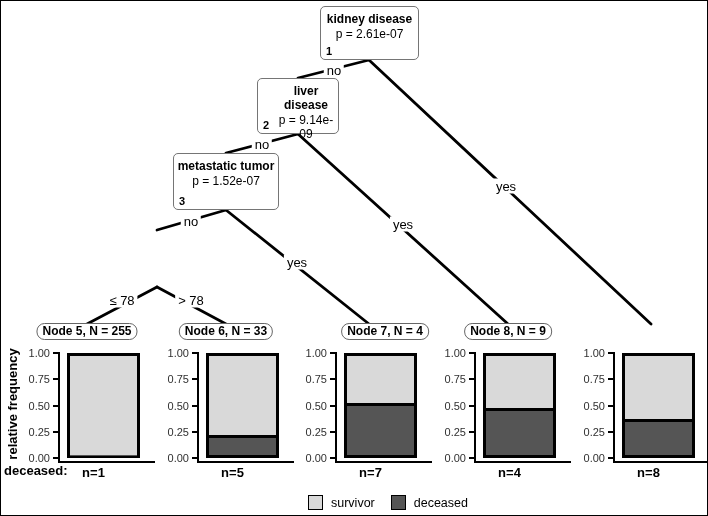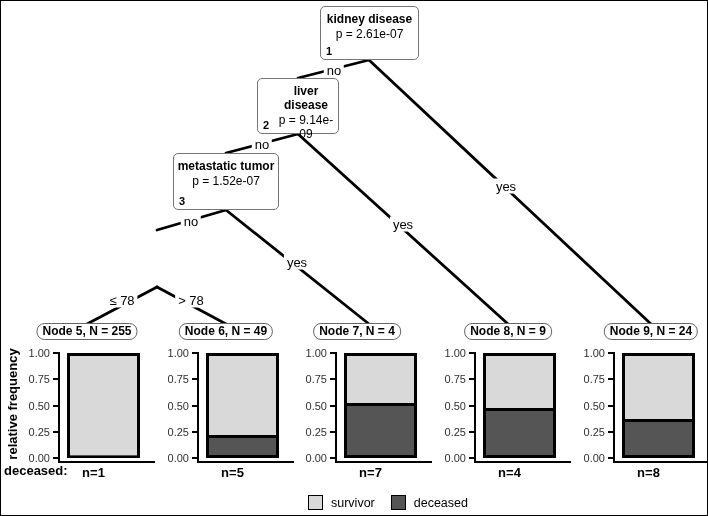--- a/index.html
+++ b/index.html
@@ -90,24 +90,23 @@
   <div class="edge-label" style="left:333px; top:69px;">no</div>
   <div class="edge-label" style="left:505px; top:185px;">yes</div>
   <div class="edge-label" style="left:261px; top:143px;">no</div>
   <div class="edge-label" style="left:402px; top:223px;">yes</div>
   <div class="edge-label" style="left:190px; top:220px;">no</div>
   <div class="edge-label" style="left:296px; top:261px;">yes</div>
   <div class="edge-label" style="left:121px; top:299px;">≤ 78</div>
   <div class="edge-label" style="left:190px; top:299px;">&gt; 78</div>
 
   <div class="terminal-header" style="left:86px;">Node 5, N = 255</div>
-  <div class="terminal-header" style="left:225px;">Node 6, N = 49</div>
-  <div class="terminal-header" style="left:356px;text-align:right;">Node 7, N = 4</div>
+  <div class="terminal-header" style="left:225px;">Node 6, N = 33</div>
+  <div class="terminal-header" style="left:384px;text-align:right;">Node 7, N = 4</div>
   <div class="terminal-header" style="left:507px;">Node 8, N = 9</div>
-  <div class="terminal-header" style="left:650px;">Node 9, N = 24</div>
 
   <div class="ylabel">relative frequency</div>
 
   <div class="panel" style="left:23px;">
     <span class="ytick" style="top:1px;">1.00</span>
     <span class="ytick" style="top:27px;">0.75</span>
     <span class="ytick" style="top:54px;">0.50</span>
     <span class="ytick" style="top:80px;">0.25</span>
     <span class="ytick" style="top:106px;">0.00</span>
     <span class="tickmark" style="top:6px;"></span>

